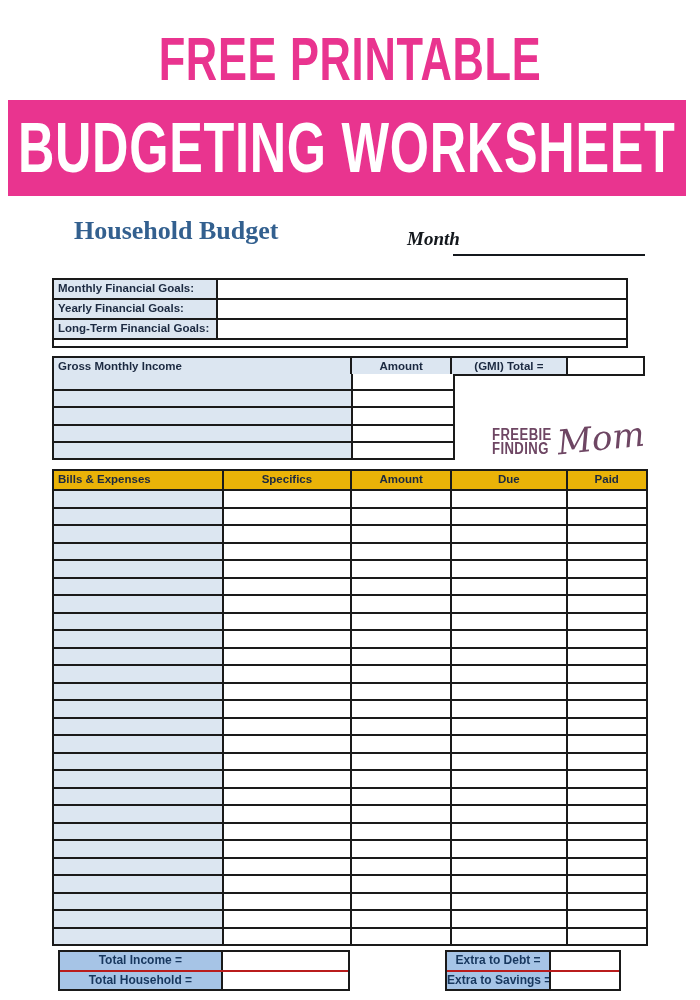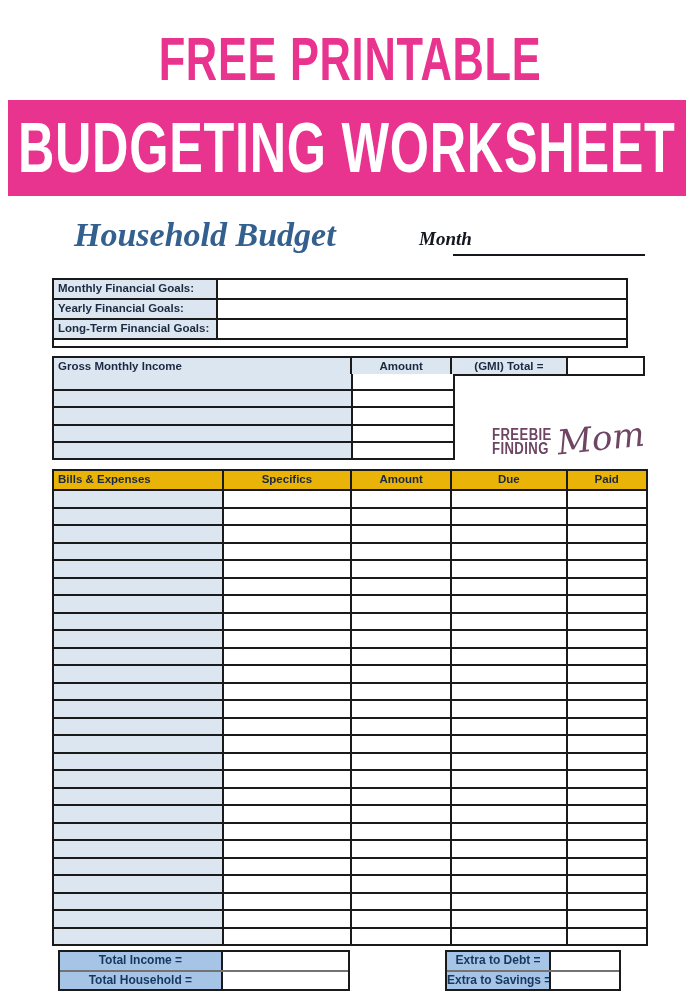--- a/index.html
+++ b/index.html
@@ -23,25 +23,25 @@
   }
   .banner-text{
     color:#ffffff;font-size:70px;font-weight:bold;letter-spacing:1px;
     white-space:nowrap;transform:scaleX(0.72);transform-origin:center;
     line-height:96px;
   }
 
   
   .hh-title{
     left:74px;top:216px;font-family:"Liberation Serif",serif;
-    font-style:italic;font-weight:bold;font-size:34px;color:#33608f;
+    font-weight:bold;font-size:26px;color:#33608f;
     white-space:nowrap;
   }
   .month-label{
-    left:419px;top:228px;font-family:"Liberation Serif",serif;
+    left:407px;top:228px;font-family:"Liberation Serif",serif;
     font-style:italic;font-size:19px;color:#14181d;font-weight:bold;
   }
   .month-line{
     left:453px;top:236px;width:192px;height:20px;
     border-bottom:2px solid #14181d;
   }
 
   
   .tbl{border:2px solid #1a1a1a;background:#ffffff;}
   .blue{background:#dce6f1;}
@@ -99,21 +99,21 @@
   .bills-head > div:last-child{border-right:none;text-align:center;}
   .bills-body{flex:1;display:flex;flex-direction:column;}
   .brow{flex:1;display:grid;grid-template-columns:171fr 129fr 101fr 116fr 79fr;border-bottom:2px solid #1a1a1a;}
   .brow:last-child{border-bottom:none;}
   .brow > div{border-right:2px solid #1a1a1a;background:#ffffff;}
   .brow > div:last-child{border-right:none;}
   .brow > div:first-child{background:#dce6f1;}
 
   
   .sum{height:41px;display:flex;flex-direction:column;}
-  .srow{flex:1;display:grid;border-bottom:2px solid #737373;}
+  .srow{flex:1;display:grid;border-bottom:2px solid #b91c1c;}
   .srow:last-child{border-bottom:none;}
   .sum-left{left:58px;top:950px;width:292px;}
   .sum-left .srow{grid-template-columns:165fr 127fr;}
   .sum-right{left:445px;top:950px;width:176px;}
   .sum-right .srow{grid-template-columns:123fr 80fr;}
   .slbl{
     background:#a6c4e6;border-right:2px solid #1a1a1a;
     font-size:12px;font-weight:bold;color:#17375e;text-align:center;
     line-height:17px;white-space:nowrap;overflow:hidden;
   }

